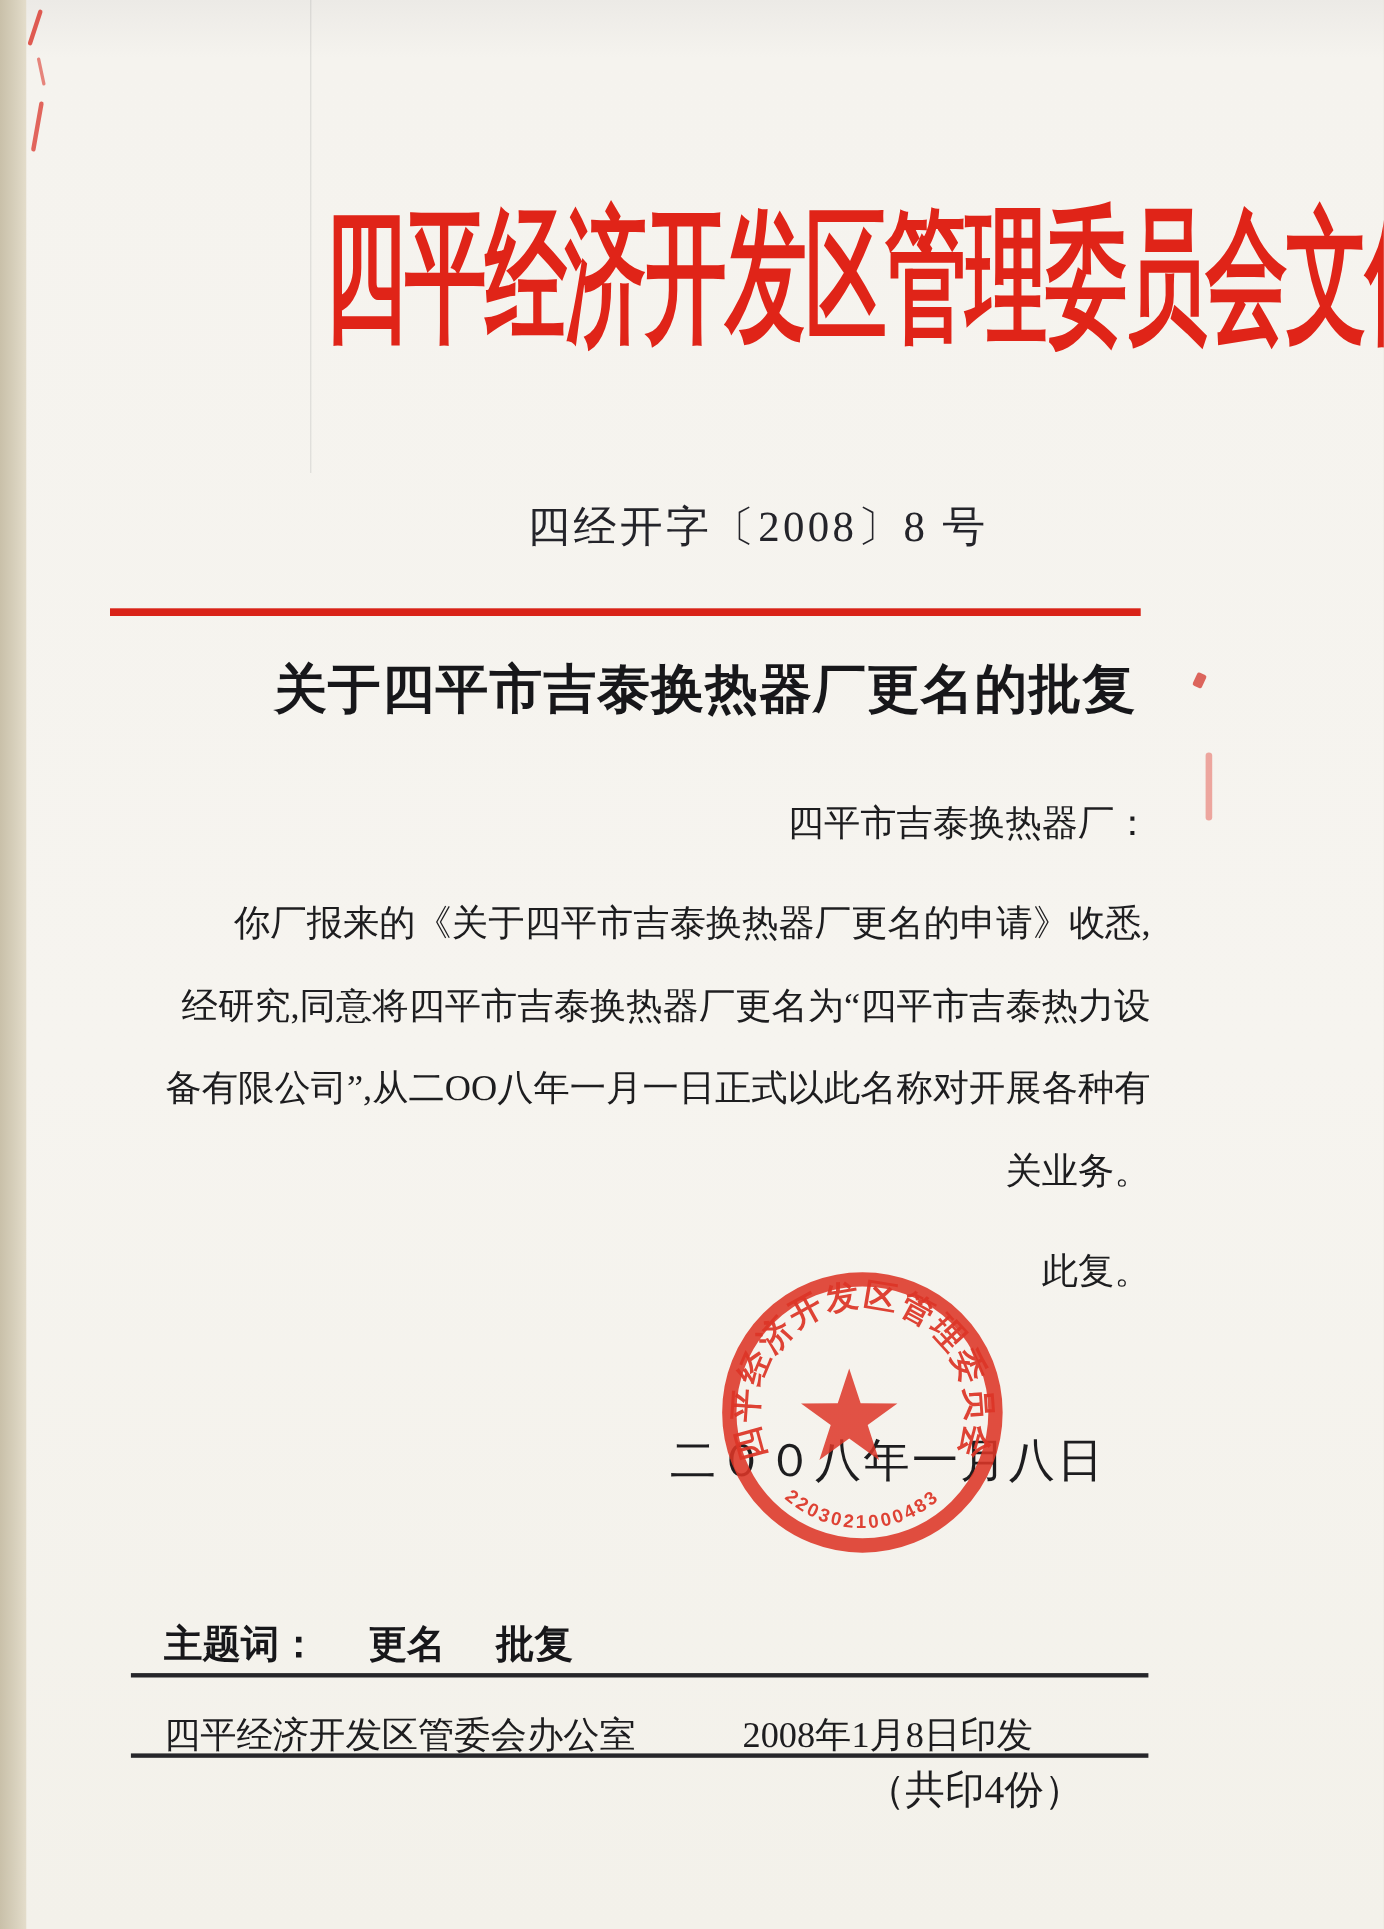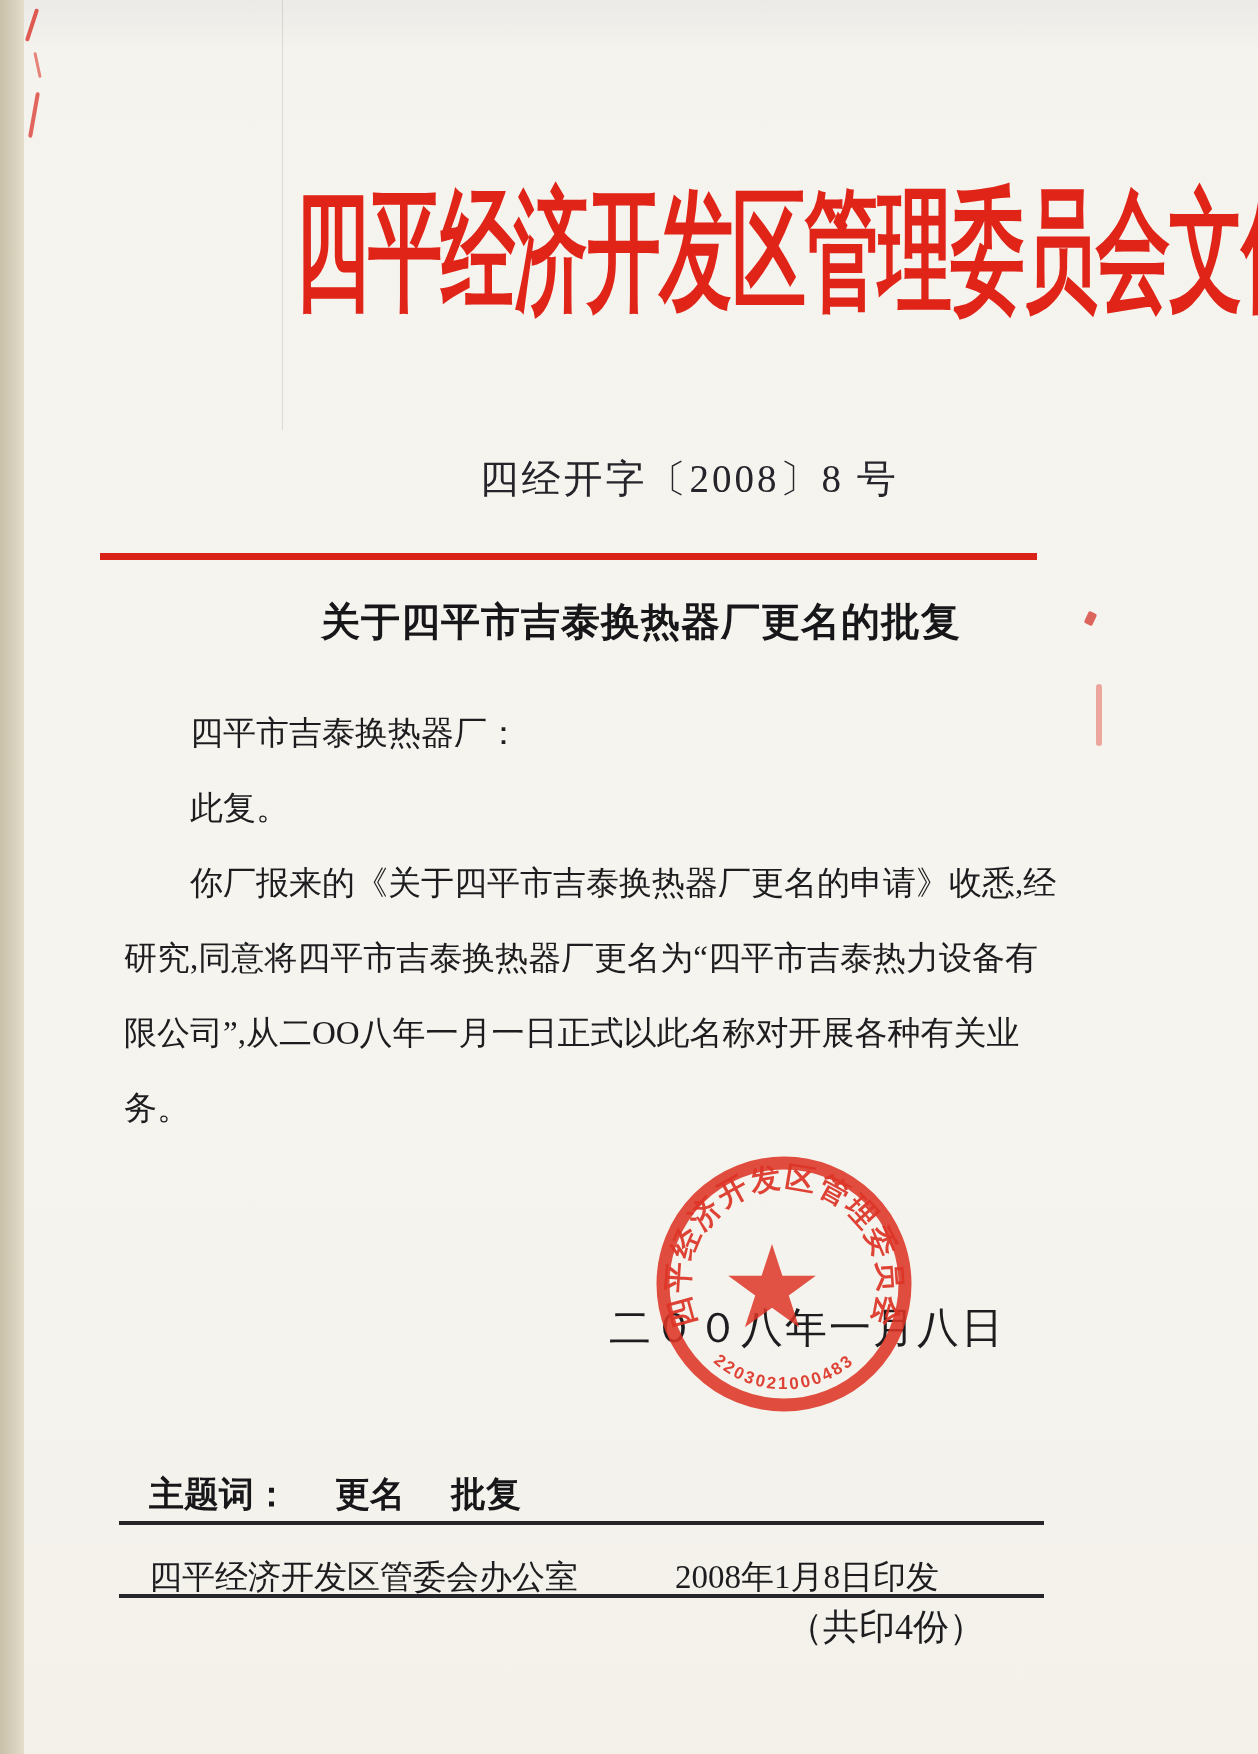--- a/index.html
+++ b/index.html
@@ -32,28 +32,28 @@
   .doc-number{
     position:absolute;top:452px;left:0;width:100%;
     text-align:center;font-size:39px;color:#24242a;letter-spacing:3px;margin-left:48px;
   }
   .red-rule{
     position:absolute;top:553px;left:76px;width:937px;height:7px;
     background:#d92318;
   }
   .doc-title{
     position:absolute;top:595px;left:0;width:100%;
-    text-align:center;font-size:39px;font-weight:bold;color:#17171a;
+    text-align:center;font-size:48px;font-weight:bold;color:#17171a;
     letter-spacing:1px;
   }
   .body-block{
     position:absolute;top:696px;left:100px;width:938px;
     font-size:33px;line-height:75px;color:#1d1d1f;
   }
-  .body-block p{margin:0;text-indent:66px;}
+  .body-block p{margin:16px;text-indent:66px;text-align:right;}
   .salutation{text-indent:0;}
   .date-line{
     position:absolute;top:1300px;left:585px;z-index:1;
     font-size:42px;color:#1d1d1f;letter-spacing:2px;
   }
   .seal{
     position:absolute;left:624px;top:1148px;width:272px;height:272px;z-index:2;
   }
   .footer-keywords{
     position:absolute;top:1471px;left:125px;
@@ -98,22 +98,22 @@
   <div class="header-title">四平经济开发区管理委员会文件</div>
 
   <div class="doc-number">四经开字〔2008〕8 号</div>
 
   <div class="red-rule"></div>
 
   <div class="doc-title">关于四平市吉泰换热器厂更名的批复</div>
 
   <div class="body-block">
     <p class="salutation">四平市吉泰换热器厂：</p>
+    <p>你厂报来的《关于四平市吉泰换热器厂更名的申请》收悉,经研究,同意将四平市吉泰换热器厂更名为“四平市吉泰热力设备有限公司”,从二OO八年一月一日正式以此名称对开展各种有关业务。</p>
     <p>此复。</p>
-    <p>你厂报来的《关于四平市吉泰换热器厂更名的申请》收悉,经研究,同意将四平市吉泰换热器厂更名为“四平市吉泰热力设备有限公司”,从二OO八年一月一日正式以此名称对开展各种有关业务。</p>
   </div>
 
   <div class="date-line">二００八年一月八日</div>
 
   <svg class="seal" viewBox="-136 -136 272 272">
     <defs>
       <path id="arcTop" d="M -88.3 37.5 A 96 96 0 1 1 88.3 37.5" fill="none"></path>
       <path id="arcBottom" d="M -72 77 A 105.5 105.5 0 0 0 72 77" fill="none"></path>
     </defs>
     <circle r="121" fill="none" stroke="#dd3527" stroke-width="13" opacity="0.88"></circle>

